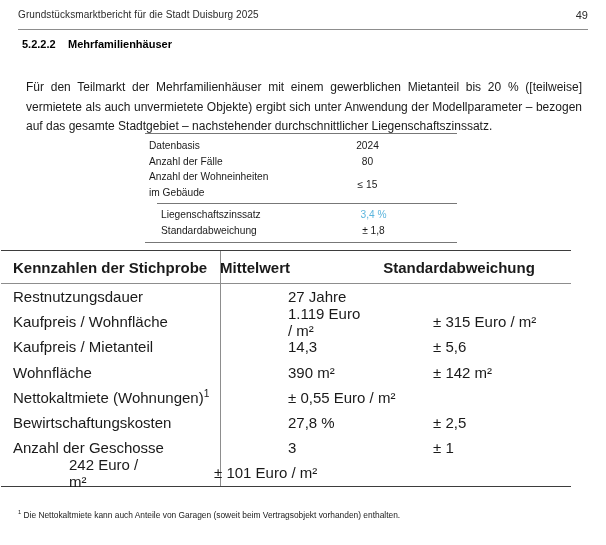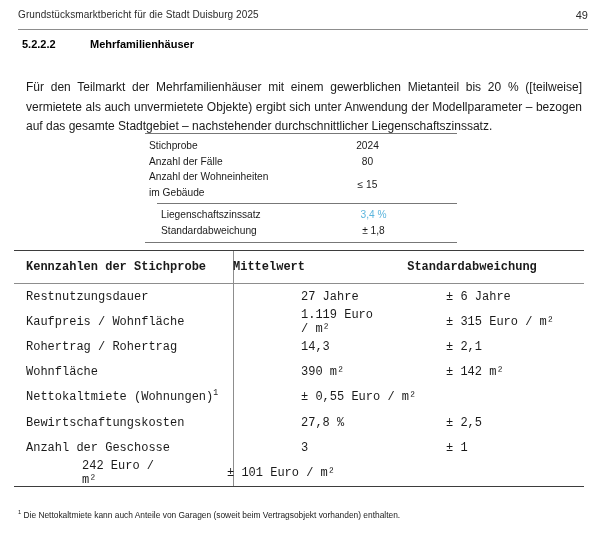--- a/index.html
+++ b/index.html
@@ -47,21 +47,21 @@
   .section-heading {
     position: absolute;
     top: 38px;
     left: 22px;
     width: 560px;
     font-size: 11px;
     font-weight: bold;
     color: #000000;
     white-space: nowrap;
   }
-  .section-number { display: inline-block; width: 68px; }
+  .section-number { display: inline-block; width: 46px; }
   .section-title  { display: inline-block; }
 
   
   .intro-paragraph {
     position: absolute;
     top: 66px;
     left: 26px;
     width: 556px;
     font-size: 12px;
     line-height: 19.5px;
@@ -102,27 +102,26 @@
     line-height: 15.5px;
   }
   .summary-value.accent { color: #5cb5dd; }
   .summary-group.group-upper { padding-top: 4px; padding-bottom: 3px; }
   .summary-group.group-lower { padding-top: 3px; padding-bottom: 4px; }
 
   
   .main-table {
     position: absolute;
     top: 250px;
-    left: 14px;
+    left: 1px;
     width: 570px;
     border-top: 1.3px solid #3d3d3d;
     border-bottom: 1.3px solid #3d3d3d;
-    font-size: 12px;
-    color: #1a1a1a;
-    font-family: Liberation Mono, monospace;
+    font-size: 15px;
+    color: #1a1a1a;
   }
   .main-table-inner { position: relative; }
   .col-divider {
     position: absolute;
     top: 0;
     bottom: 0;
     left: 219px;
     width: 1px;
     background: #8d8d8d;
   }
@@ -166,21 +165,21 @@
 
 <div class="section-heading">
   <span class="section-number">5.2.2.2</span><span class="section-title">Mehrfamilienhäuser</span>
 </div>
 
 <p class="intro-paragraph">Für den Teilmarkt der Mehrfamilienhäuser mit einem gewerblichen Mietanteil bis 20 % ([teilweise] vermietete als auch unvermietete Objekte) ergibt sich unter Anwendung der Modellparameter – bezogen auf das gesamte Stadtgebiet – nachstehender durchschnittlicher Liegenschaftszinssatz.</p>
 
 <div class="summary-table">
   <div class="summary-group group-upper">
     <div class="summary-row">
-      <div class="summary-label">Stichprobe</div>
+      <div class="summary-label">Datenbasis</div>
       <div class="summary-value">2024</div>
     </div>
     <div class="summary-row">
       <div class="summary-label">Anzahl der Fälle</div>
       <div class="summary-value">80</div>
     </div>
     <div class="summary-row two-line">
       <div class="summary-label"><span>Anzahl der Wohneinheiten</span><br><span>im Gebäude</span></div>
       <div class="summary-value">≤ 15</div>
     </div>
@@ -203,31 +202,30 @@
 
     <div class="mt-row header-row">
       <div class="mt-c1">Kennzahlen der Stichprobe</div>
       <div class="mt-c2">Mittelwert</div>
       <div class="mt-c3">Standardabweichung</div>
     </div>
 
     <div class="mt-row">
       <div class="mt-c1">Restnutzungsdauer</div>
       <div class="mt-c2">27 Jahre</div>
-      <div class="mt-c3">± 6 Jahre</div>
     </div>
     <div class="mt-row">
       <div class="mt-c1">Kaufpreis / Wohnfläche</div>
       <div class="mt-c2">1.119 Euro / m²</div>
       <div class="mt-c3">± 315 Euro / m²</div>
     </div>
     <div class="mt-row">
-      <div class="mt-c1">Rohertrag / Rohertrag</div>
+      <div class="mt-c1">Kaufpreis / Mietanteil</div>
       <div class="mt-c2">14,3</div>
-      <div class="mt-c3">± 2,1</div>
+      <div class="mt-c3">± 5,6</div>
     </div>
     <div class="mt-row">
       <div class="mt-c1">Wohnfläche</div>
       <div class="mt-c2">390 m²</div>
       <div class="mt-c3">± 142 m²</div>
     </div>
     <div class="mt-row">
       <div class="mt-c1"><span>Nettokaltmiete (Wohnungen)</span><sup>1</sup></div>
       <div class="mt-c3">± 0,55 Euro / m²</div>
     </div>

